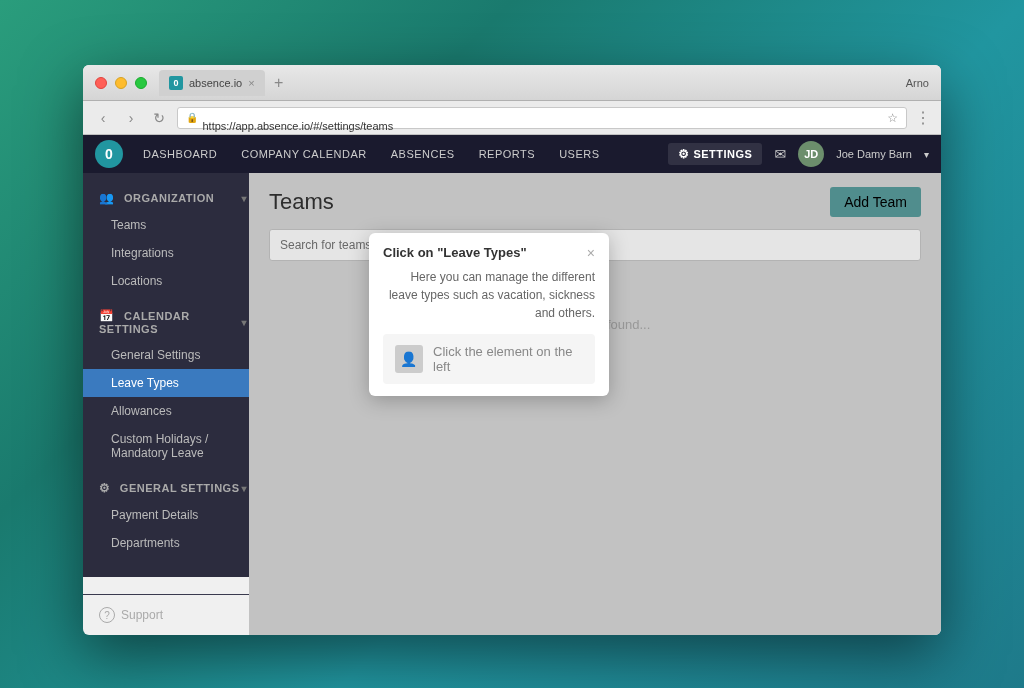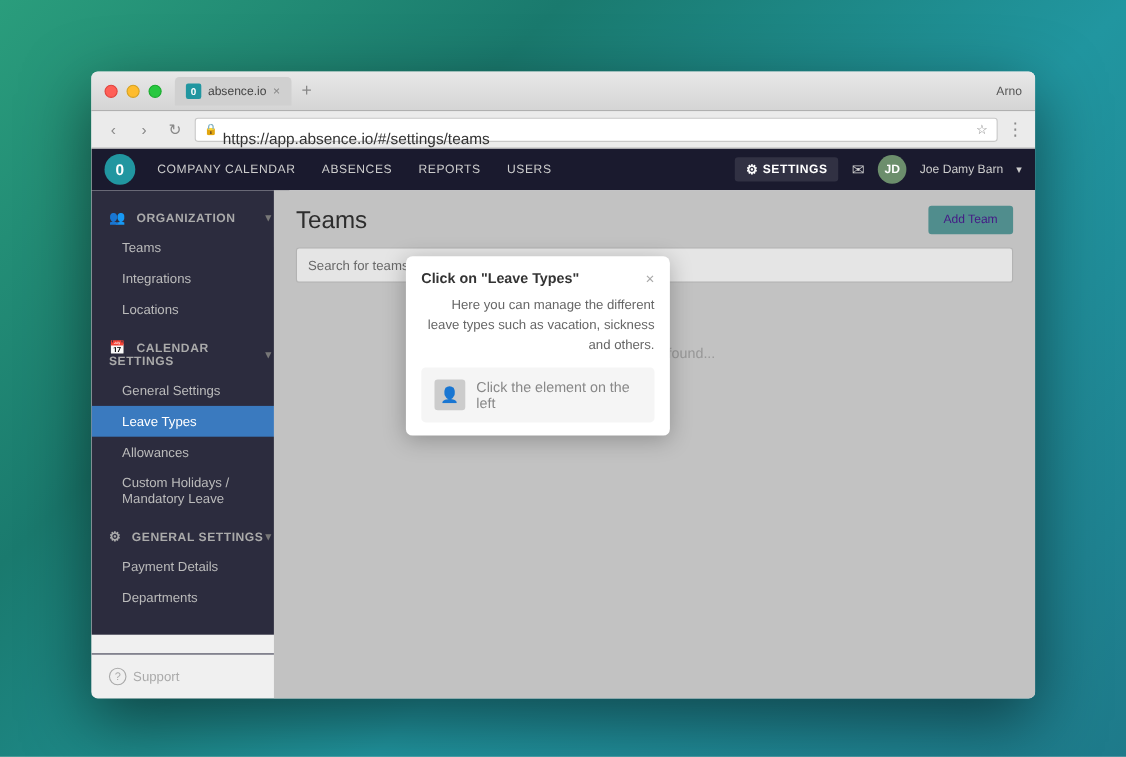--- a/index.html
+++ b/index.html
@@ -133,21 +133,21 @@
       border: 1px solid #c8c8c8;
       border-radius: 3px;
       padding: 0 8px;
       font-size: 11px;
       color: #333;
       display: flex;
       align-items: center;
       gap: 4px;
     }
     .url-lock { color: #4a9a4a; font-size: 10px; }
-    .url-text { color: #333; font-size: 14px; margin-top: 16px; }
+    .url-text { color: #333; font-size: 11px; margin-top: 16px; }
     .url-star { color: #888; font-size: 12px; margin-left: auto; }
     .url-menu { color: #888; font-size: 16px; cursor: pointer; }
 
     
     .top-nav {
       height: 38px;
       background: #1a1a2e;
       display: flex;
       align-items: center;
       padding: 0 12px;
@@ -296,25 +296,25 @@
       padding: 14px 20px 12px;
       background: #d8d8d8;
     }
     .content-title {
       font-size: 22px;
       font-weight: 300;
       color: #333;
     }
     .add-team-btn {
       background: #5a9e9e;
-      color: #4c1d95;
+      color: #000000;
       border: none;
       padding: 7px 14px;
       border-radius: 3px;
-      font-size: 11px;
+      font-size: 14px;
       cursor: pointer;
     }
 
     .search-bar {
       margin: 0 20px 16px;
       background: white;
       border: 1px solid #c8c8c8;
       border-radius: 3px;
       height: 32px;
       display: flex;
@@ -449,20 +449,23 @@
     <span class="url-menu">⋮</span>
   </div>
 
   <div style="display:flex;flex-direction:column;flex:1;overflow:hidden;">
 
     <div class="top-nav">
       <div class="nav-logo">
         <span>0</span>
       </div>
       <div class="nav-items">
+        <div class="nav-item">
+          <span>DASHBOARD</span>
+        </div>
         <div class="nav-item">
           <span>COMPANY CALENDAR</span>
         </div>
         <div class="nav-item">
           <span>ABSENCES</span>
         </div>
         <div class="nav-item">
           <span>REPORTS</span>
         </div>
         <div class="nav-item">

